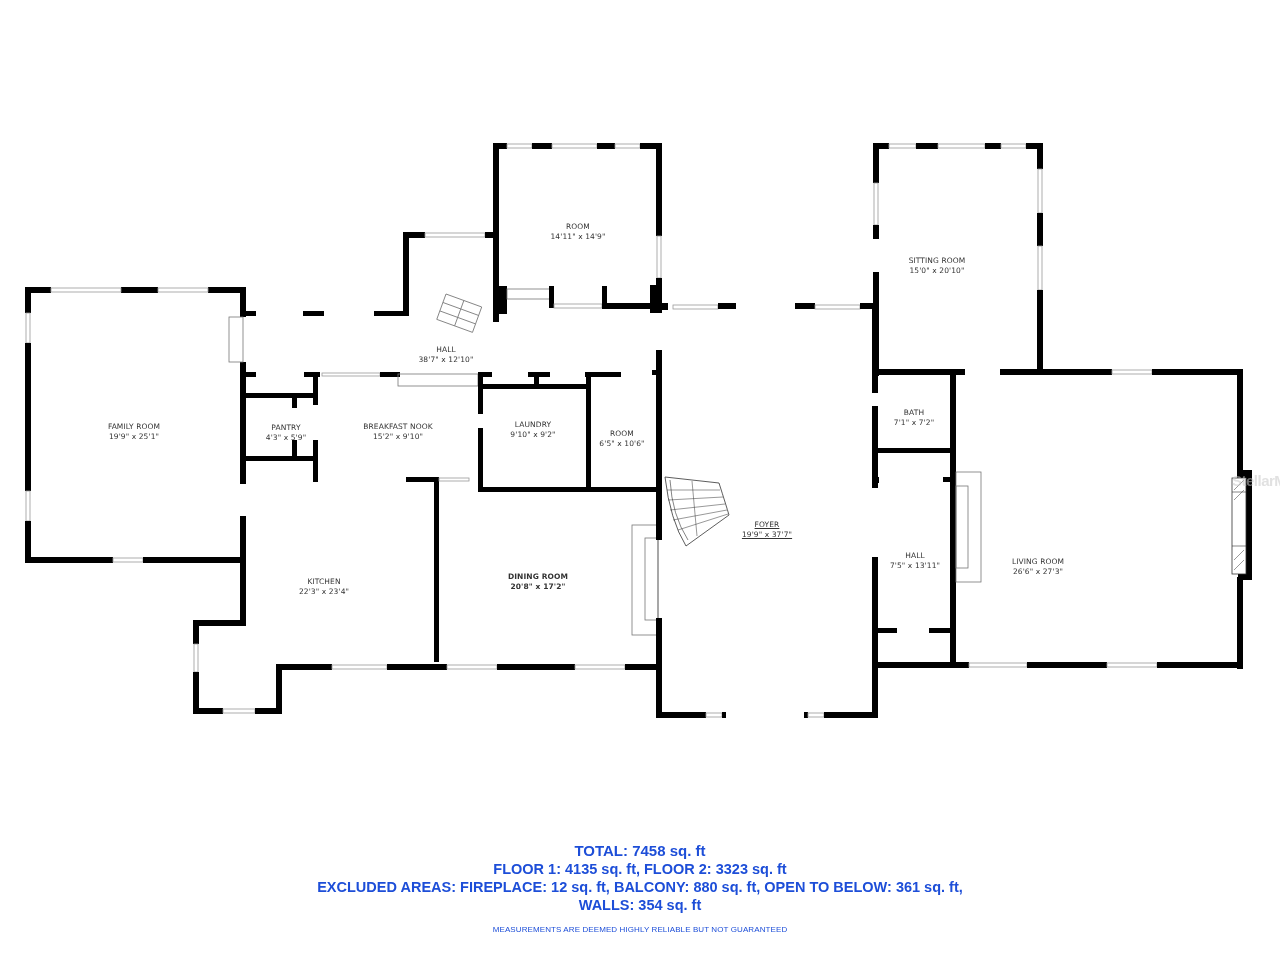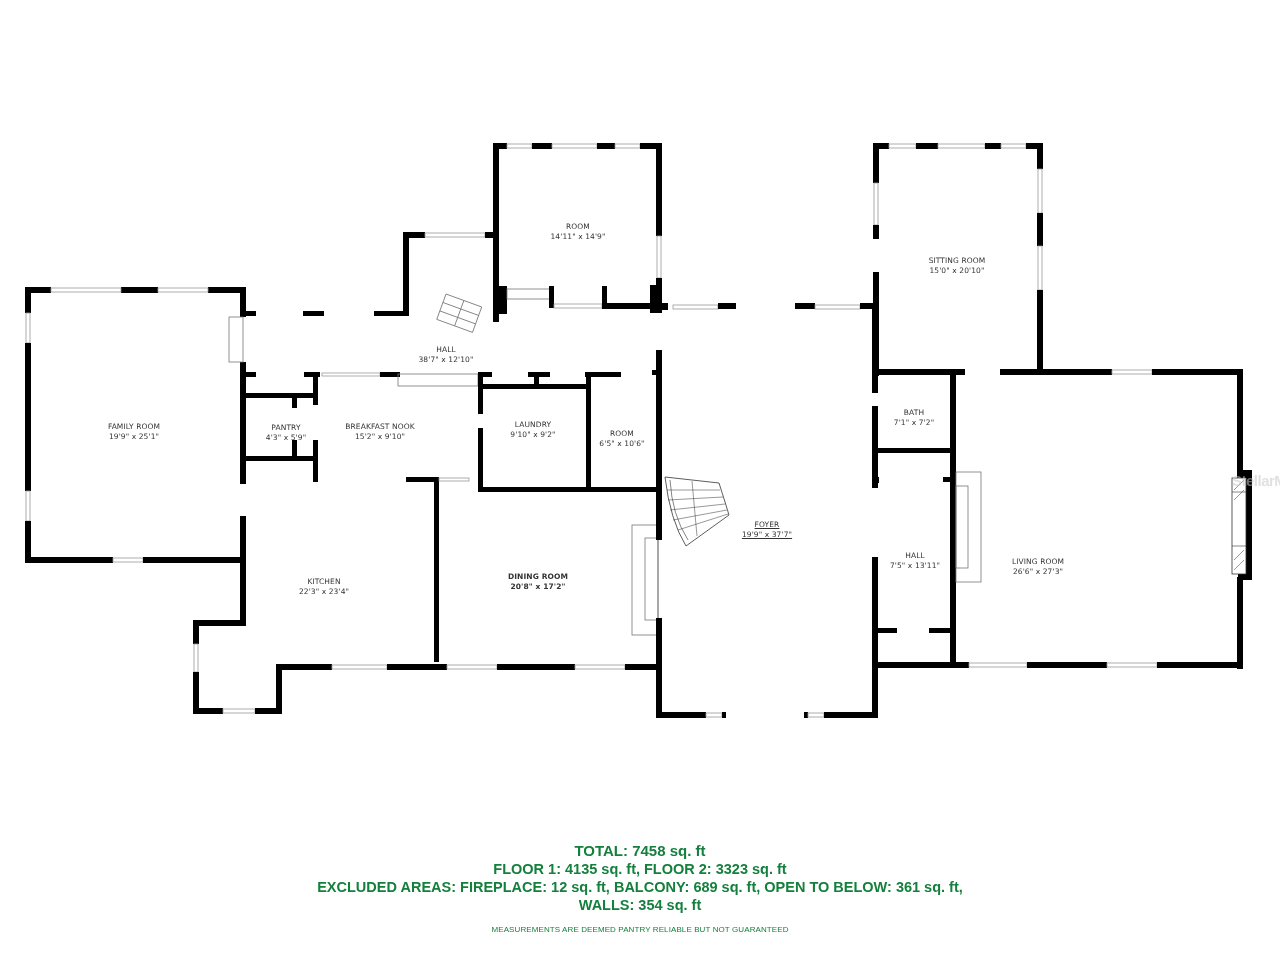--- a/index.html
+++ b/index.html
@@ -4,21 +4,21 @@
   <style>
     html, body { margin: 0; padding: 0; background: #ffffff; }
     body { width: 1280px; height: 960px; position: relative; overflow: hidden; font-family: "DejaVu Sans", sans-serif; }
     #plan { position: absolute; left: 0; top: 0; width: 1280px; height: 760px; }
     .wall { fill: #000; }
     .win { fill: #fff; stroke: #9a9a9a; stroke-width: 0.8; }
     .thin { fill: none; stroke: #777; stroke-width: 0.8; }
     .room-label { position: absolute; transform: translate(-50%, -50%); text-align: center; color: #333; font-size: 7.5px; line-height: 10px; white-space: nowrap; letter-spacing: 0.1px; }
     .room-label .name, .room-label .dims { display: block; text-align: center; }
     .watermark { position: absolute; left: 1232px; top: 472px; color: rgba(200,200,200,0.55); font-family: "Liberation Sans", sans-serif; font-weight: bold; font-size: 15px; letter-spacing: -0.5px; }
-    .summary { position: absolute; left: 0; width: 1280px; top: 842px; text-align: center; color: #15803d; font-family: "Liberation Sans", sans-serif; }
+    .summary { position: absolute; left: 0; width: 1280px; top: 842px; text-align: center; color: #1d4ed8; font-family: "Liberation Sans", sans-serif; }
     .summary .total { font-weight: bold; font-size: 15px; line-height: 18px; }
     .summary .line { font-size: 14.5px; line-height: 18px; font-weight: bold; }
     .summary .disclaimer { font-size: 8px; line-height: 10px; margin-top: 11px; letter-spacing: 0.1px; }
   </style>
 </head>
 <body>
 
 <svg id="plan" viewBox="0 0 1280 760" xmlns="http://www.w3.org/2000/svg">
 
   <g>
@@ -216,37 +216,37 @@
     <span class="dims">19'9" x 25'1"</span>
   </div>
   <div class="room-label" style="left:286px;top:433px;">
     <span class="name">PANTRY</span>
     <span class="dims">4'3" x 5'9"</span>
   </div>
   <div class="room-label" style="left:446px;top:355px;">
     <span class="name">HALL</span>
     <span class="dims">38'7" x 12'10"</span>
   </div>
-  <div class="room-label" style="left:380px;top:432px;">
+  <div class="room-label" style="left:398px;top:432px;">
     <span class="name">BREAKFAST NOOK</span>
     <span class="dims">15'2" x 9'10"</span>
   </div>
   <div class="room-label" style="left:533px;top:430px;">
     <span class="name">LAUNDRY</span>
     <span class="dims">9'10" x 9'2"</span>
   </div>
   <div class="room-label" style="left:622px;top:439px;">
     <span class="name">ROOM</span>
     <span class="dims">6'5" x 10'6"</span>
   </div>
   <div class="room-label" style="left:578px;top:232px;">
     <span class="name">ROOM</span>
     <span class="dims">14'11" x 14'9"</span>
   </div>
-  <div class="room-label" style="left:957px;top:266px;">
+  <div class="room-label" style="left:937px;top:266px;">
     <span class="name">SITTING ROOM</span>
     <span class="dims">15'0" x 20'10"</span>
   </div>
   <div class="room-label" style="left:914px;top:418px;">
     <span class="name">BATH</span>
     <span class="dims">7'1" x 7'2"</span>
   </div>
   <div class="room-label" style="left:915px;top:561px;">
     <span class="name">HALL</span>
     <span class="dims">7'5" x 13'11"</span>
@@ -267,16 +267,16 @@
     <span class="name">DINING ROOM</span>
     <span class="dims">20'8" x 17'2"</span>
   </div>
 </div>
 
 <div class="watermark">StellarMLS</div>
 
 <div class="summary">
   <div class="total">TOTAL: 7458 sq. ft</div>
   <div class="line">FLOOR 1: 4135 sq. ft, FLOOR 2: 3323 sq. ft</div>
-  <div class="line">EXCLUDED AREAS: FIREPLACE: 12 sq. ft, BALCONY: 689 sq. ft, OPEN TO BELOW: 361 sq. ft,</div>
+  <div class="line">EXCLUDED AREAS: FIREPLACE: 12 sq. ft, BALCONY: 880 sq. ft, OPEN TO BELOW: 361 sq. ft,</div>
   <div class="line">WALLS: 354 sq. ft</div>
-  <div class="disclaimer">MEASUREMENTS ARE DEEMED PANTRY RELIABLE BUT NOT GUARANTEED</div>
+  <div class="disclaimer">MEASUREMENTS ARE DEEMED HIGHLY RELIABLE BUT NOT GUARANTEED</div>
 </div>
 
 </body></html>

